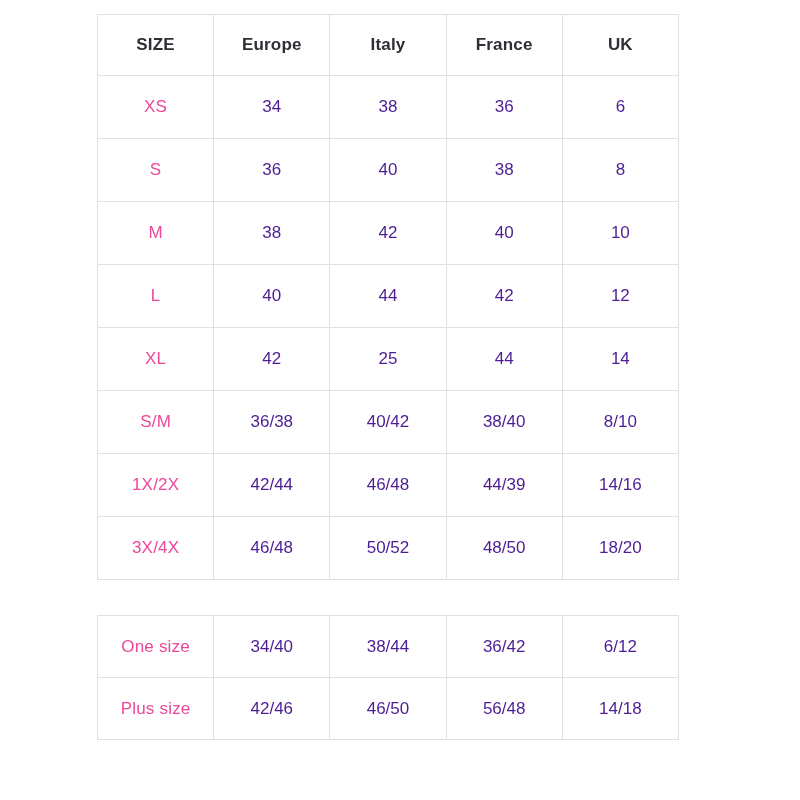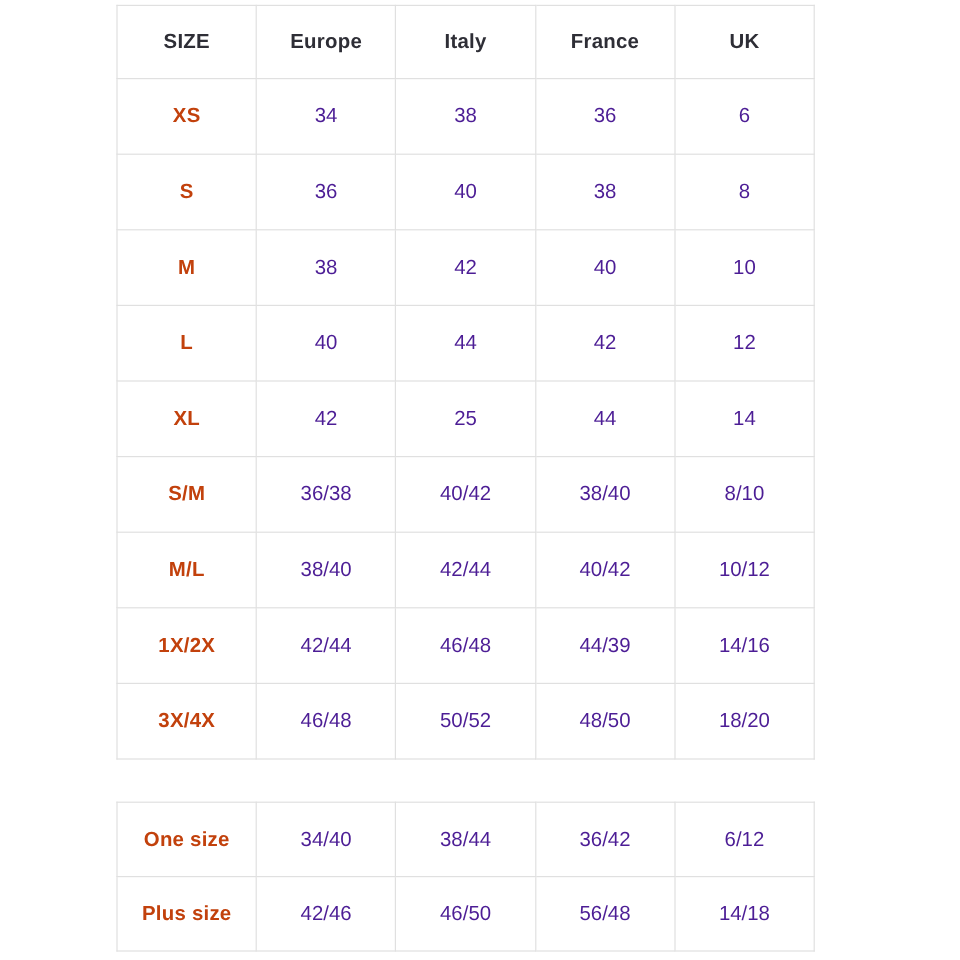--- a/index.html
+++ b/index.html
@@ -20,42 +20,43 @@
     position: absolute;
     left: 97px;
     top: 4px;
     width: 582px;
   }
   table {
     border-collapse: collapse;
     table-layout: fixed;
     width: 582px;
     background: #ffffff;
+    margin-top: 10px;
   }
   td, th {
     border: 1px solid #e0e0e0;
     text-align: center;
     vertical-align: middle;
     font-size: 17px;
     padding: 0;
   }
   th {
     height: 60px;
     font-weight: 700;
     color: #2e2e36;
     letter-spacing: 0.2px;
   }
   td {
     height: 62px;
     font-weight: 400;
     color: #4c1d95;
   }
   td.rowlabel {
-    font-weight: 700;
-    color: #c2410c;
+    font-weight: 400;
+    color: #ec4899;
     letter-spacing: 0.2px;
   }
   .table-secondary {
     margin-top: 35px;
   }
   .table-secondary td {
     height: 61px;
   }
 </style>
 </head>
@@ -111,27 +112,20 @@
             <td>14</td>
           </tr>
           <tr>
             <td class="rowlabel">S/M</td>
             <td>36/38</td>
             <td>40/42</td>
             <td>38/40</td>
             <td>8/10</td>
           </tr>
           <tr>
-            <td class="rowlabel">M/L</td>
-            <td>38/40</td>
-            <td>42/44</td>
-            <td>40/42</td>
-            <td>10/12</td>
-          </tr>
-          <tr>
             <td class="rowlabel">1X/2X</td>
             <td>42/44</td>
             <td>46/48</td>
             <td>44/39</td>
             <td>14/16</td>
           </tr>
           <tr>
             <td class="rowlabel">3X/4X</td>
             <td>46/48</td>
             <td>50/52</td>

